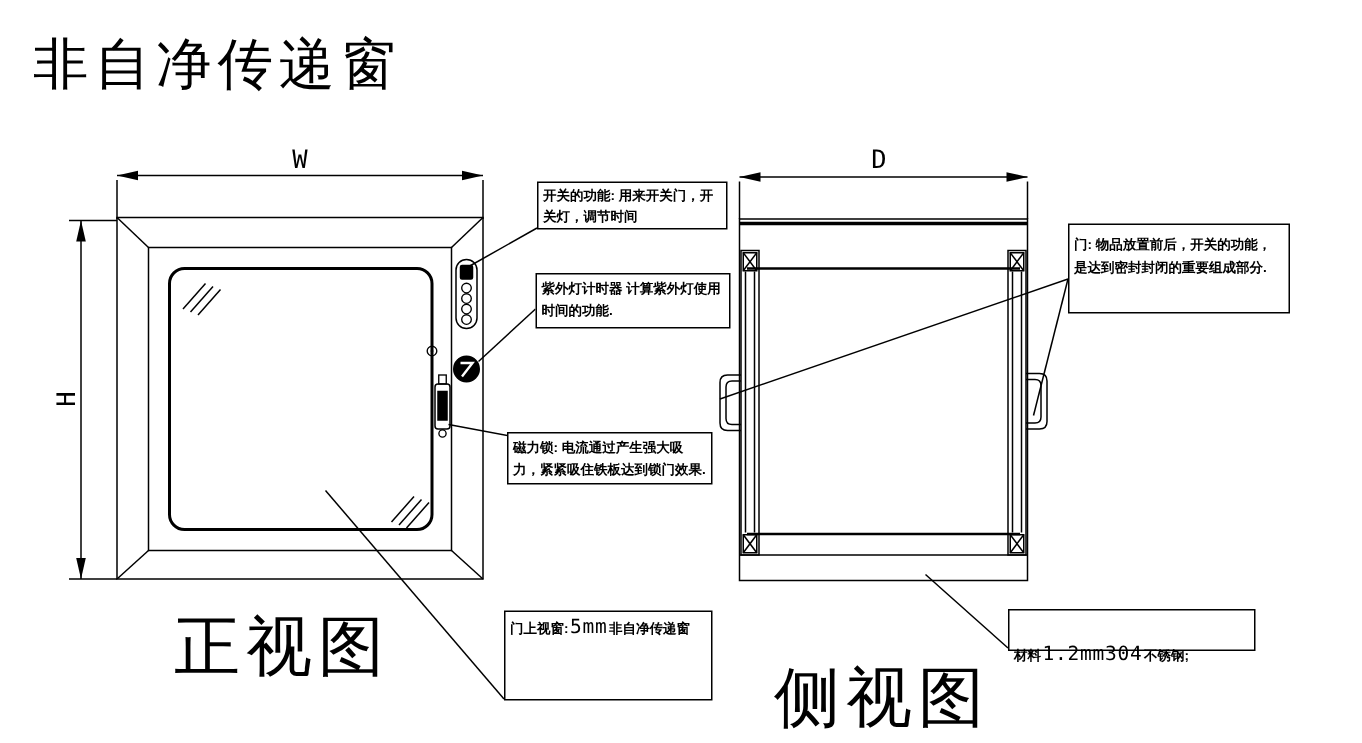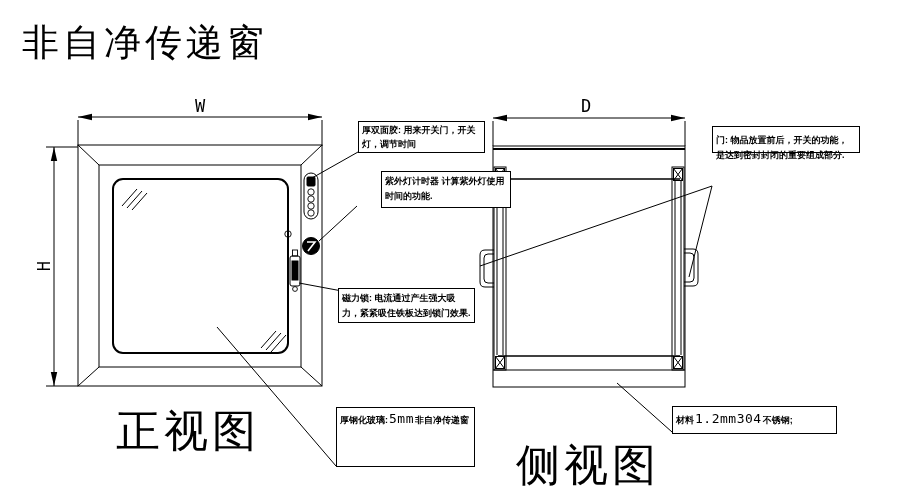--- a/index.html
+++ b/index.html
@@ -16,26 +16,26 @@
     position:absolute; font-size:44px; font-weight:300; letter-spacing:4px; white-space:nowrap;
   }
   #front-label { left:116px; top:402px;text-align:center; }
   #side-label  { left:516px; top:436px; }
   .callout {
     position:absolute; box-sizing:border-box; background:#ffffff;
     border:1.5px solid #000; font-size:9px; font-weight:700;
     padding:2px 3px; line-height:14px;
   }
   #co-control  { left:358px; top:121px; width:127px; height:32px; line-height:13.5px; }
-  #co-uv       { left:357px; top:171px; width:130px; height:37px; line-height:15px;margin-left:24px; }
+  #co-uv       { left:357px; top:182px; width:130px; height:37px; line-height:15px; }
   #co-lock     { left:338px; top:288px; width:137px; height:35px; line-height:14.5px; }
   #co-window   { left:336px; top:407px; width:139px; height:60px; border-width:1.5px; }
   #co-window .co-line { line-height:18px; white-space:nowrap; }
-  #co-door     { left:712px; top:126px; width:148px; height:27px; border-width:1px; padding-top:6px; line-height:15px; }
-  #co-material { left:672px; top:406px; width:165px; height:28px; border-width:1px; padding-top:1px; line-height:22px; white-space:nowrap; }
+  #co-door     { left:712px; top:149px; width:148px; height:60px; border-width:1px; padding-top:6px; line-height:15px; }
+  #co-material { left:672px; top:406px; width:165px; height:28px; border-width:1px; padding-top:19px; line-height:22px; white-space:nowrap; }
   .cadnum {
     font-family:"DejaVu Sans Mono", monospace; font-weight:400;
     font-size:13px; letter-spacing:0.5px; padding:0 1px;
   }
   .dim-text {
     font-family:"DejaVu Sans Mono", monospace; font-weight:400; font-size:17px;
   }
 </style>
 </head>
 <body>
@@ -159,34 +159,34 @@
         <line x1="480" y1="266" x2="712" y2="186"></line>
         <line x1="689" y1="277" x2="712" y2="186"></line>
         <line x1="617" y1="383" x2="672" y2="432"></line>
       </g>
     </g>
   </svg>
 
   <div class="page-title">非自净传递窗</div>
 
   <div class="callout" id="co-control">
-    <span>厚双面胶: 用来开关门，开关灯，调节时间</span>
+    <span>开关的功能: 用来开关门，开关灯，调节时间</span>
   </div>
 
   <div class="callout" id="co-uv">
     <span>紫外灯计时器 计算紫外灯使用时间的功能.</span>
   </div>
 
   <div class="callout" id="co-lock">
     <span>磁力锁: 电流通过产生强大吸力，紧紧吸住铁板达到锁门效果.</span>
   </div>
 
   <div class="callout" id="co-window">
     <div class="co-line">
-      <span>厚钢化玻璃:</span><span class="cadnum">5mm</span><span>非自净传递窗</span>
+      <span>门上视窗:</span><span class="cadnum">5mm</span><span>非自净传递窗</span>
     </div>
   </div>
 
   <div class="callout" id="co-door">
     <span>门: 物品放置前后，开关的功能，是达到密封封闭的重要组成部分.</span>
   </div>
 
   <div class="callout" id="co-material">
     <span>材料</span><span class="cadnum">1.2mm304</span><span>不锈钢;</span>
   </div>

